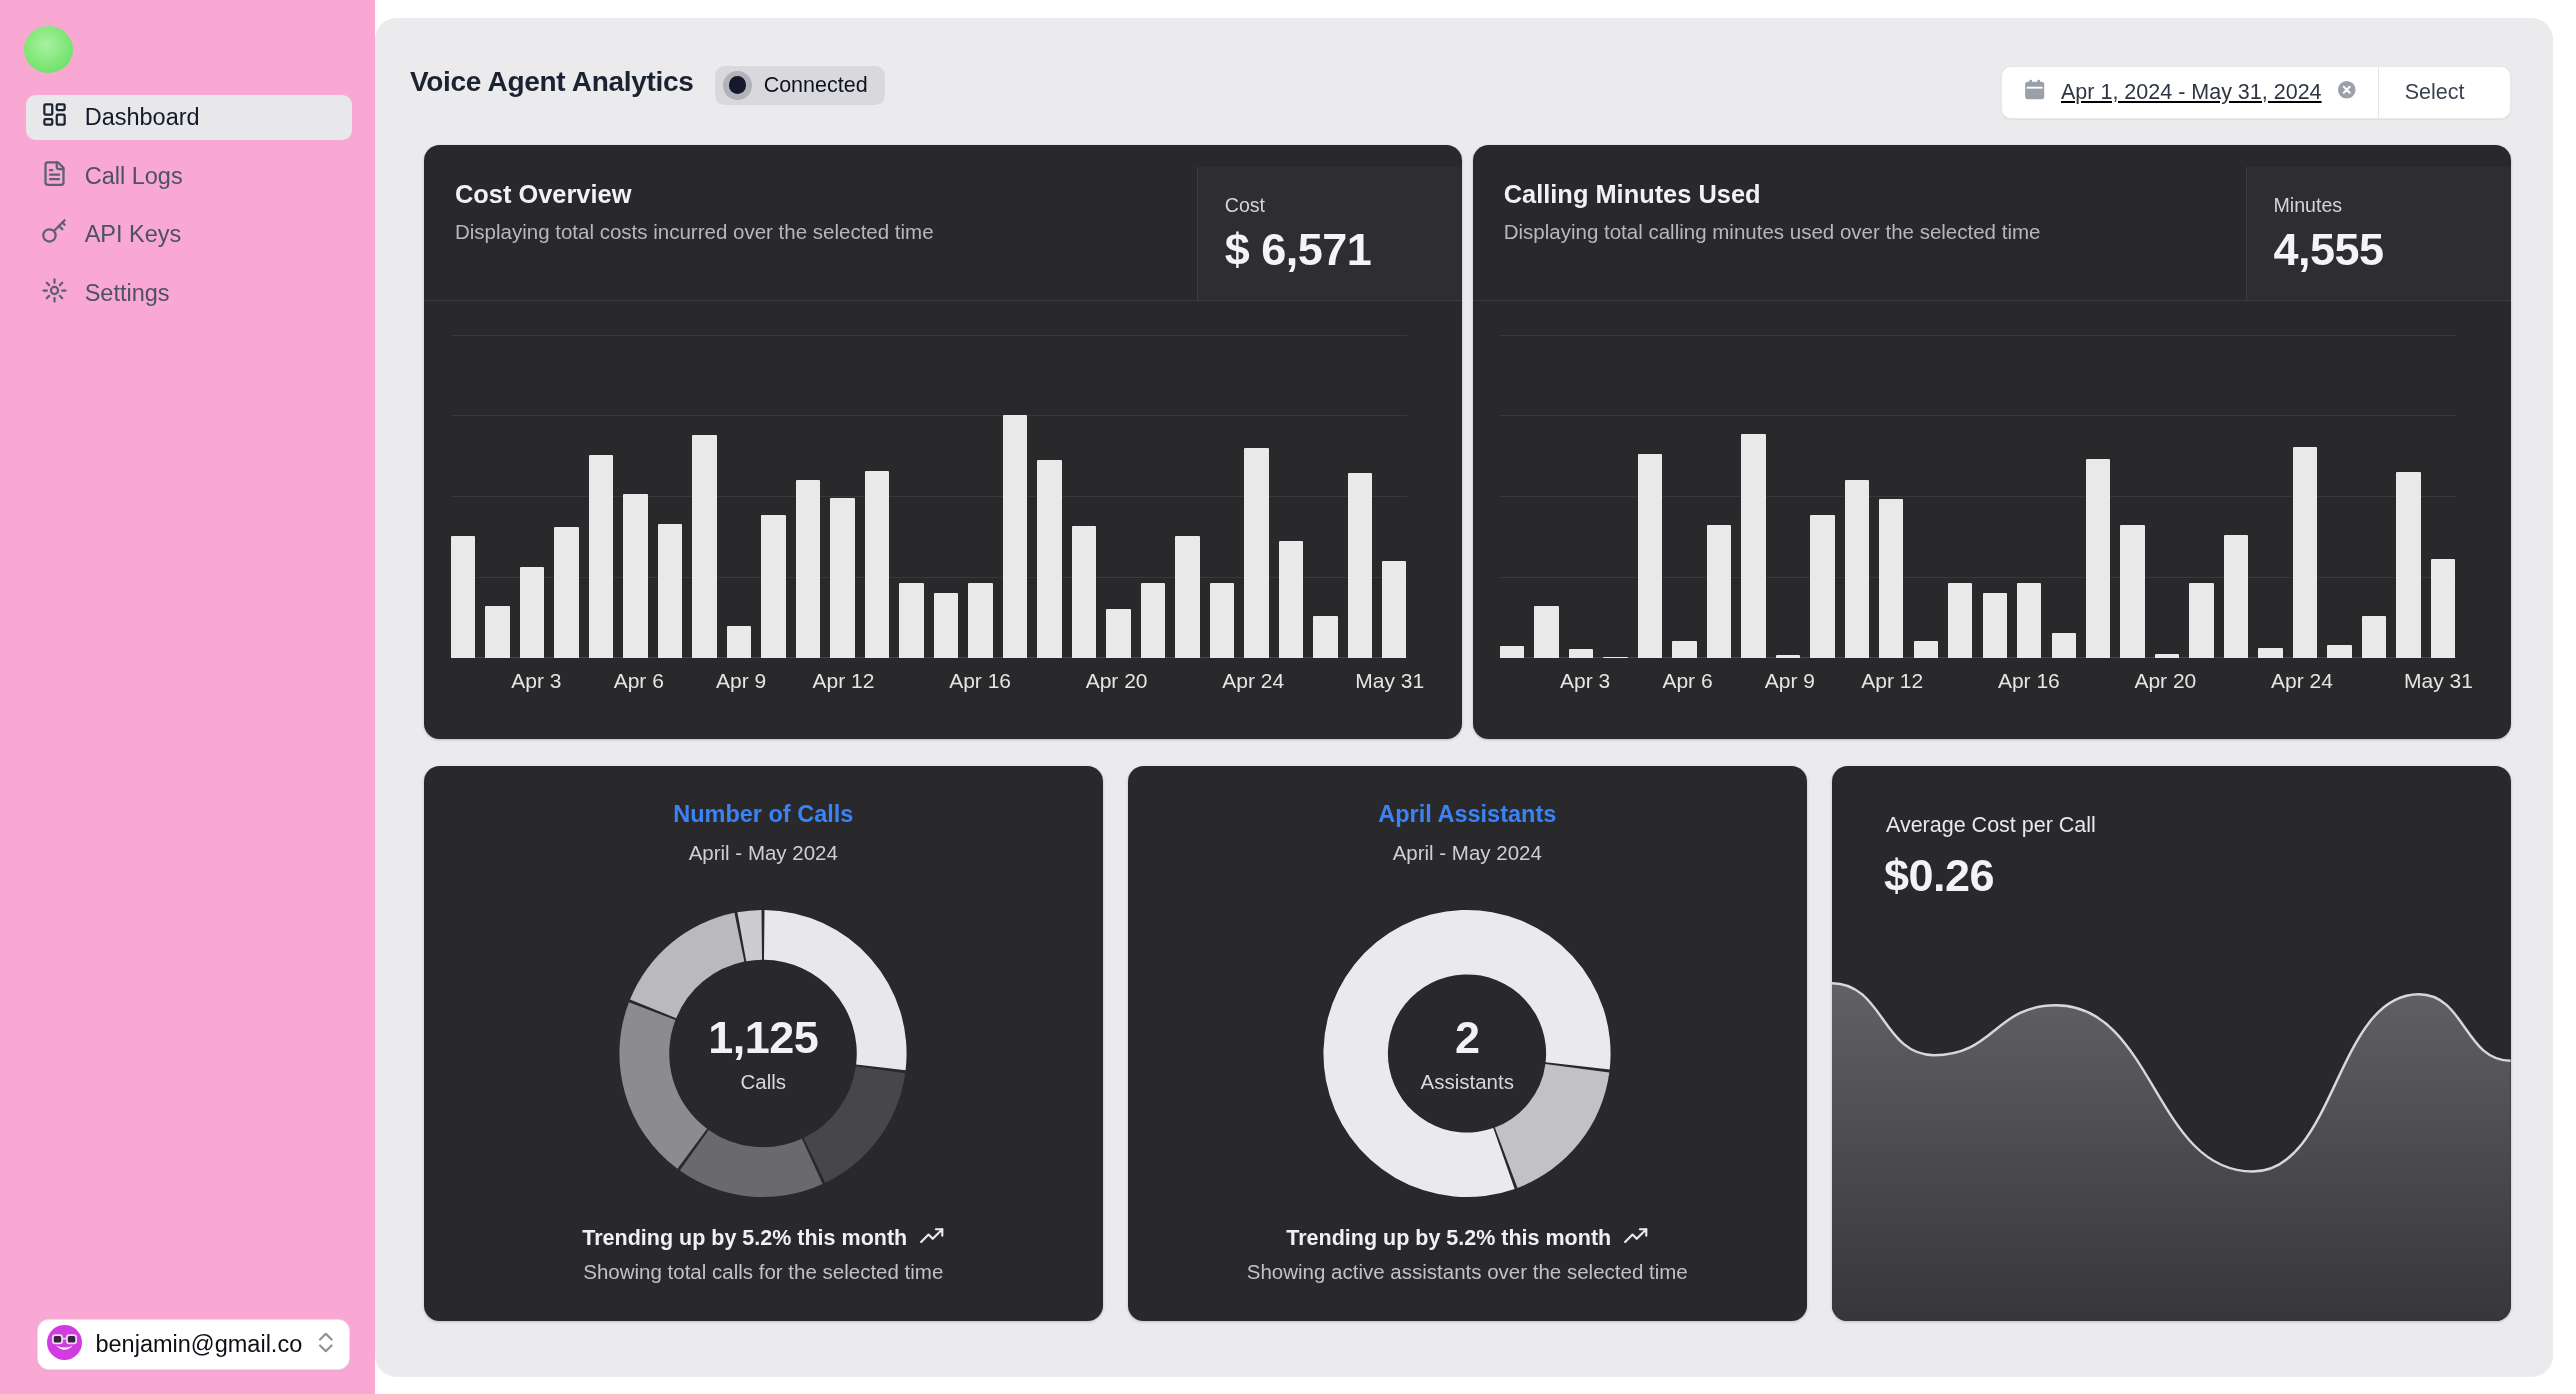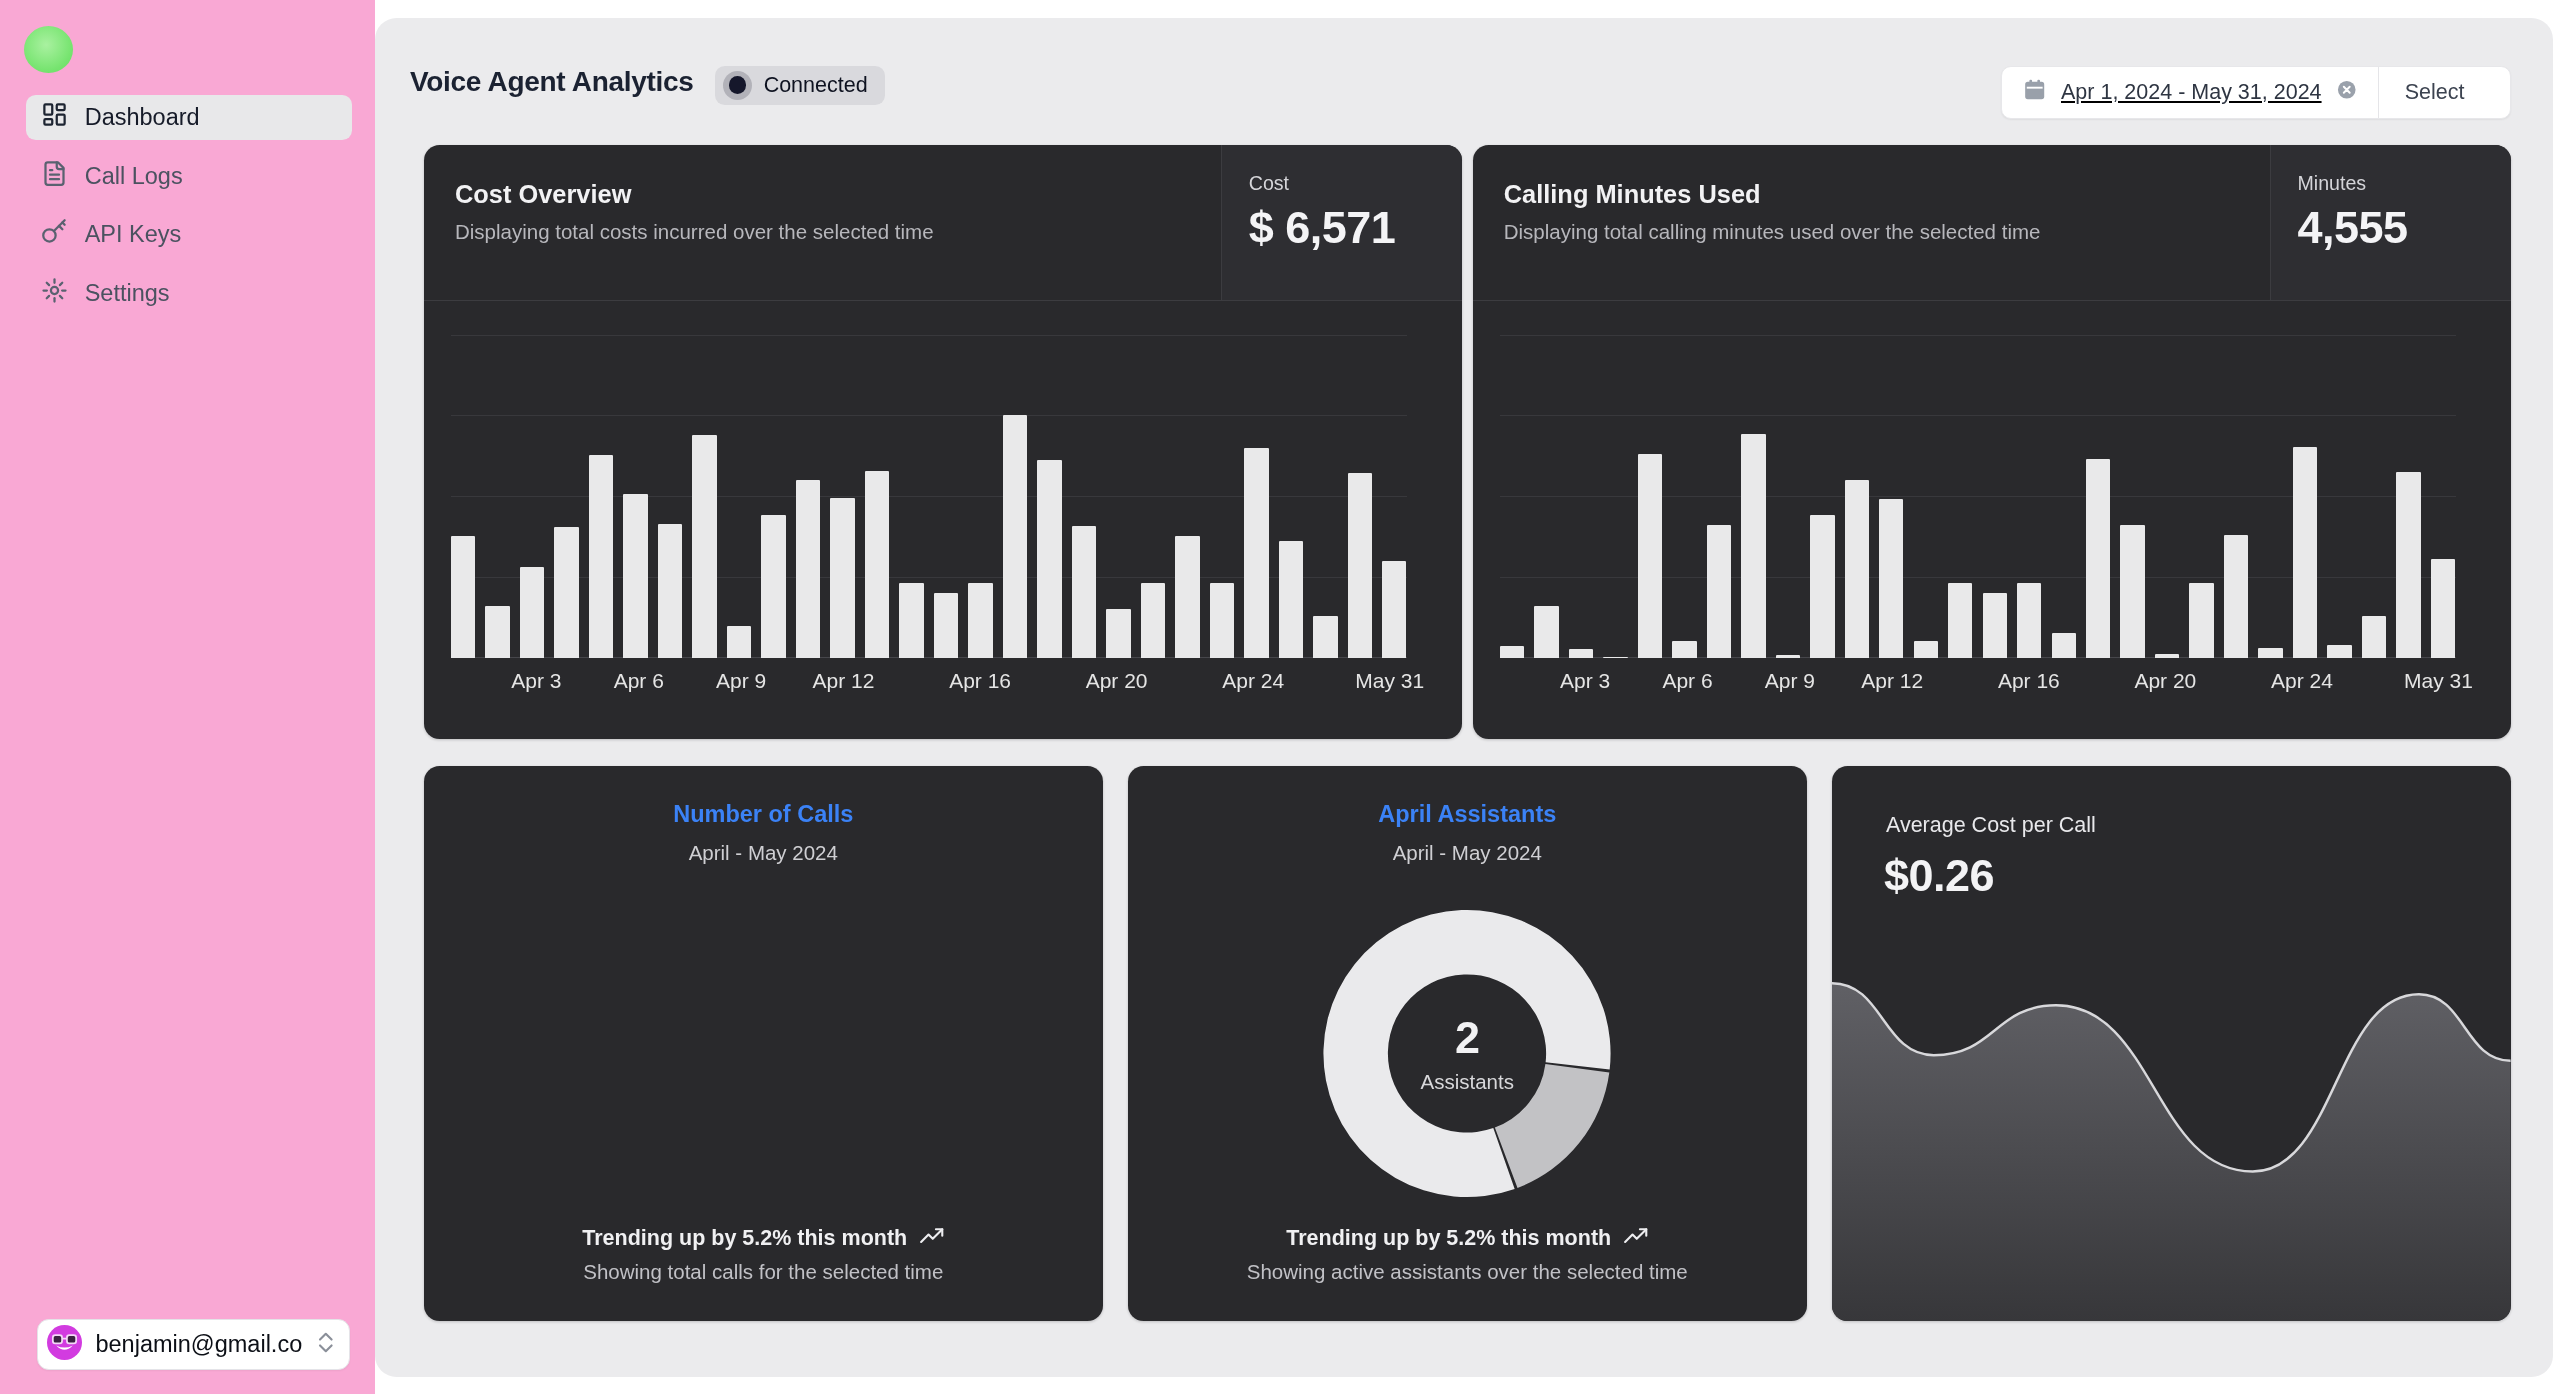--- a/index.html
+++ b/index.html
@@ -41,21 +41,21 @@
   .row1 { position:absolute; top:127px; left:49px; right:42px; height:594px; display:flex; gap:11px; }
   .row1 .card { flex:1; }
   .row2 { position:absolute; top:748px; left:49px; right:42px; height:555px; display:flex; gap:25.4px; }
   .row2 .card { flex:1; }
 
   
   .card-head { height:156px; display:flex; border-bottom:1px solid #3c3c40; }
   .head-left { flex:1; padding:35px 31px; }
   .card-title { font-size:25.4px; font-weight:600; color:#f2f2f4; }
   .card-sub { font-size:20.5px; color:#b7b7bc; margin-top:11.7px; }
-  .head-right { width:241px; border-left:1px solid #3c3c40; background:#2e2e32; padding:27px 27px; }
+  .head-right { width:265px; border-left:1px solid #3c3c40; background:#2e2e32; padding:27px 27px;margin-top:22px; }
   .metric-label { font-size:19.6px; color:#d5d5d9; }
   .metric-value { font-size:45px; font-weight:700; color:#f4f4f6; margin-top:7.8px; letter-spacing:-0.5px; }
 
   .plot { position:absolute; left:27px; right:55px; top:190px; height:323px; }
   .grid { position:absolute; left:0; right:0; height:1px; background:#38383c; }
   .grid.baseline { background:#46464b; }
   .bars { position:absolute; left:0; right:0; top:0; bottom:0; display:flex; align-items:flex-end; justify-content:space-between; }
   .bar { width:24.4px; background:#e9e9ea; border-radius:1px 1px 0 0; }
   .xlabels { position:absolute; left:27px; right:55px; top:524px; height:29px; }
   .xtick { position:absolute; transform:translateX(-50%); font-size:21px; color:#e5e5e5; white-space:nowrap; }
@@ -312,20 +312,34 @@
             <span class="xtick" style="left: 98.2143%;">May 31</span>
           </div>
       </div>
     </section>
 
     <section class="row2">
 
       <div class="card">
         <div class="dc-title">Number of Calls</div>
         <div class="dc-sub">April - May 2024</div>
+        <div class="donut-wrap">
+          <svg id="calls-donut" width="293" height="293" viewBox="0 0 300 300">
+              <path d="M151.5393522650881 3.008060103269713 A147 147 0 0 1 296.00206327564496 167.09963506202897 L245.34828622082935 161.1671086119373 A96 96 0 0 0 151.00529127515958 54.005263740910834 Z" fill="#e8e8ea"></path>
+              <path d="M295.61193487314074 170.15352134244074 A147 147 0 0 1 213.79411822654504 282.4360618551367 L191.6614649642743 236.48885672172193 A96 96 0 0 0 245.09350848858173 163.1614833256756 Z" fill="#47474b"></path>
+              <path d="M211.0065955071418 283.7430196482343 A147 147 0 0 1 64.8456676656262 269.8237859720975 L94.38900745510281 228.2522683899412 A96 96 0 0 0 189.84104196384772 237.34238017843873 Z" fill="#6a6a6e"></path>
+              <path d="M62.35494338005445 268.0141688530938 A147 147 0 0 1 12.690255823746526 97.51158076059227 L60.328330333875286 115.72184865997863 A96 96 0 0 0 92.76241200330087 227.07047761834698 Z" fill="#8c8c90"></path>
+              <path d="M13.819604634434484 94.64749402169522 A147 147 0 0 1 120.74319798794129 5.940847093885765 L130.8935170533494 55.920553204170304 A96 96 0 0 0 61.06586425105927 113.85142466722954 Z" fill="#bababd"></path>
+              <path d="M123.76656175629647 5.359733414537033 A147 147 0 0 1 148.46064773491182 3.008060103269713 L148.99470872484036 54.005263740910834 A96 96 0 0 0 132.86795869798954 55.54105039316704 Z" fill="#cdcdd0"></path>
+            </svg>
+          <div class="donut-center">
+            <div class="donut-value">1,125</div>
+            <div class="donut-label">Calls</div>
+          </div>
+        </div>
         <div class="trend-line">
           <span class="trend-text">Trending up by 5.2% this month</span>
           <span>
             <svg width="25.4" height="25.4" viewBox="0 0 24 24" fill="none" stroke="#ededf0" stroke-width="2" stroke-linecap="round" stroke-linejoin="round">
               <path d="M2 17 L9 10 L13 14 L22 5"></path>
                 <path d="M16 5 H22 V11"></path>
             </svg>
           </span>
         </div>
         <div class="footnote">Showing total calls for the selected time</div>

